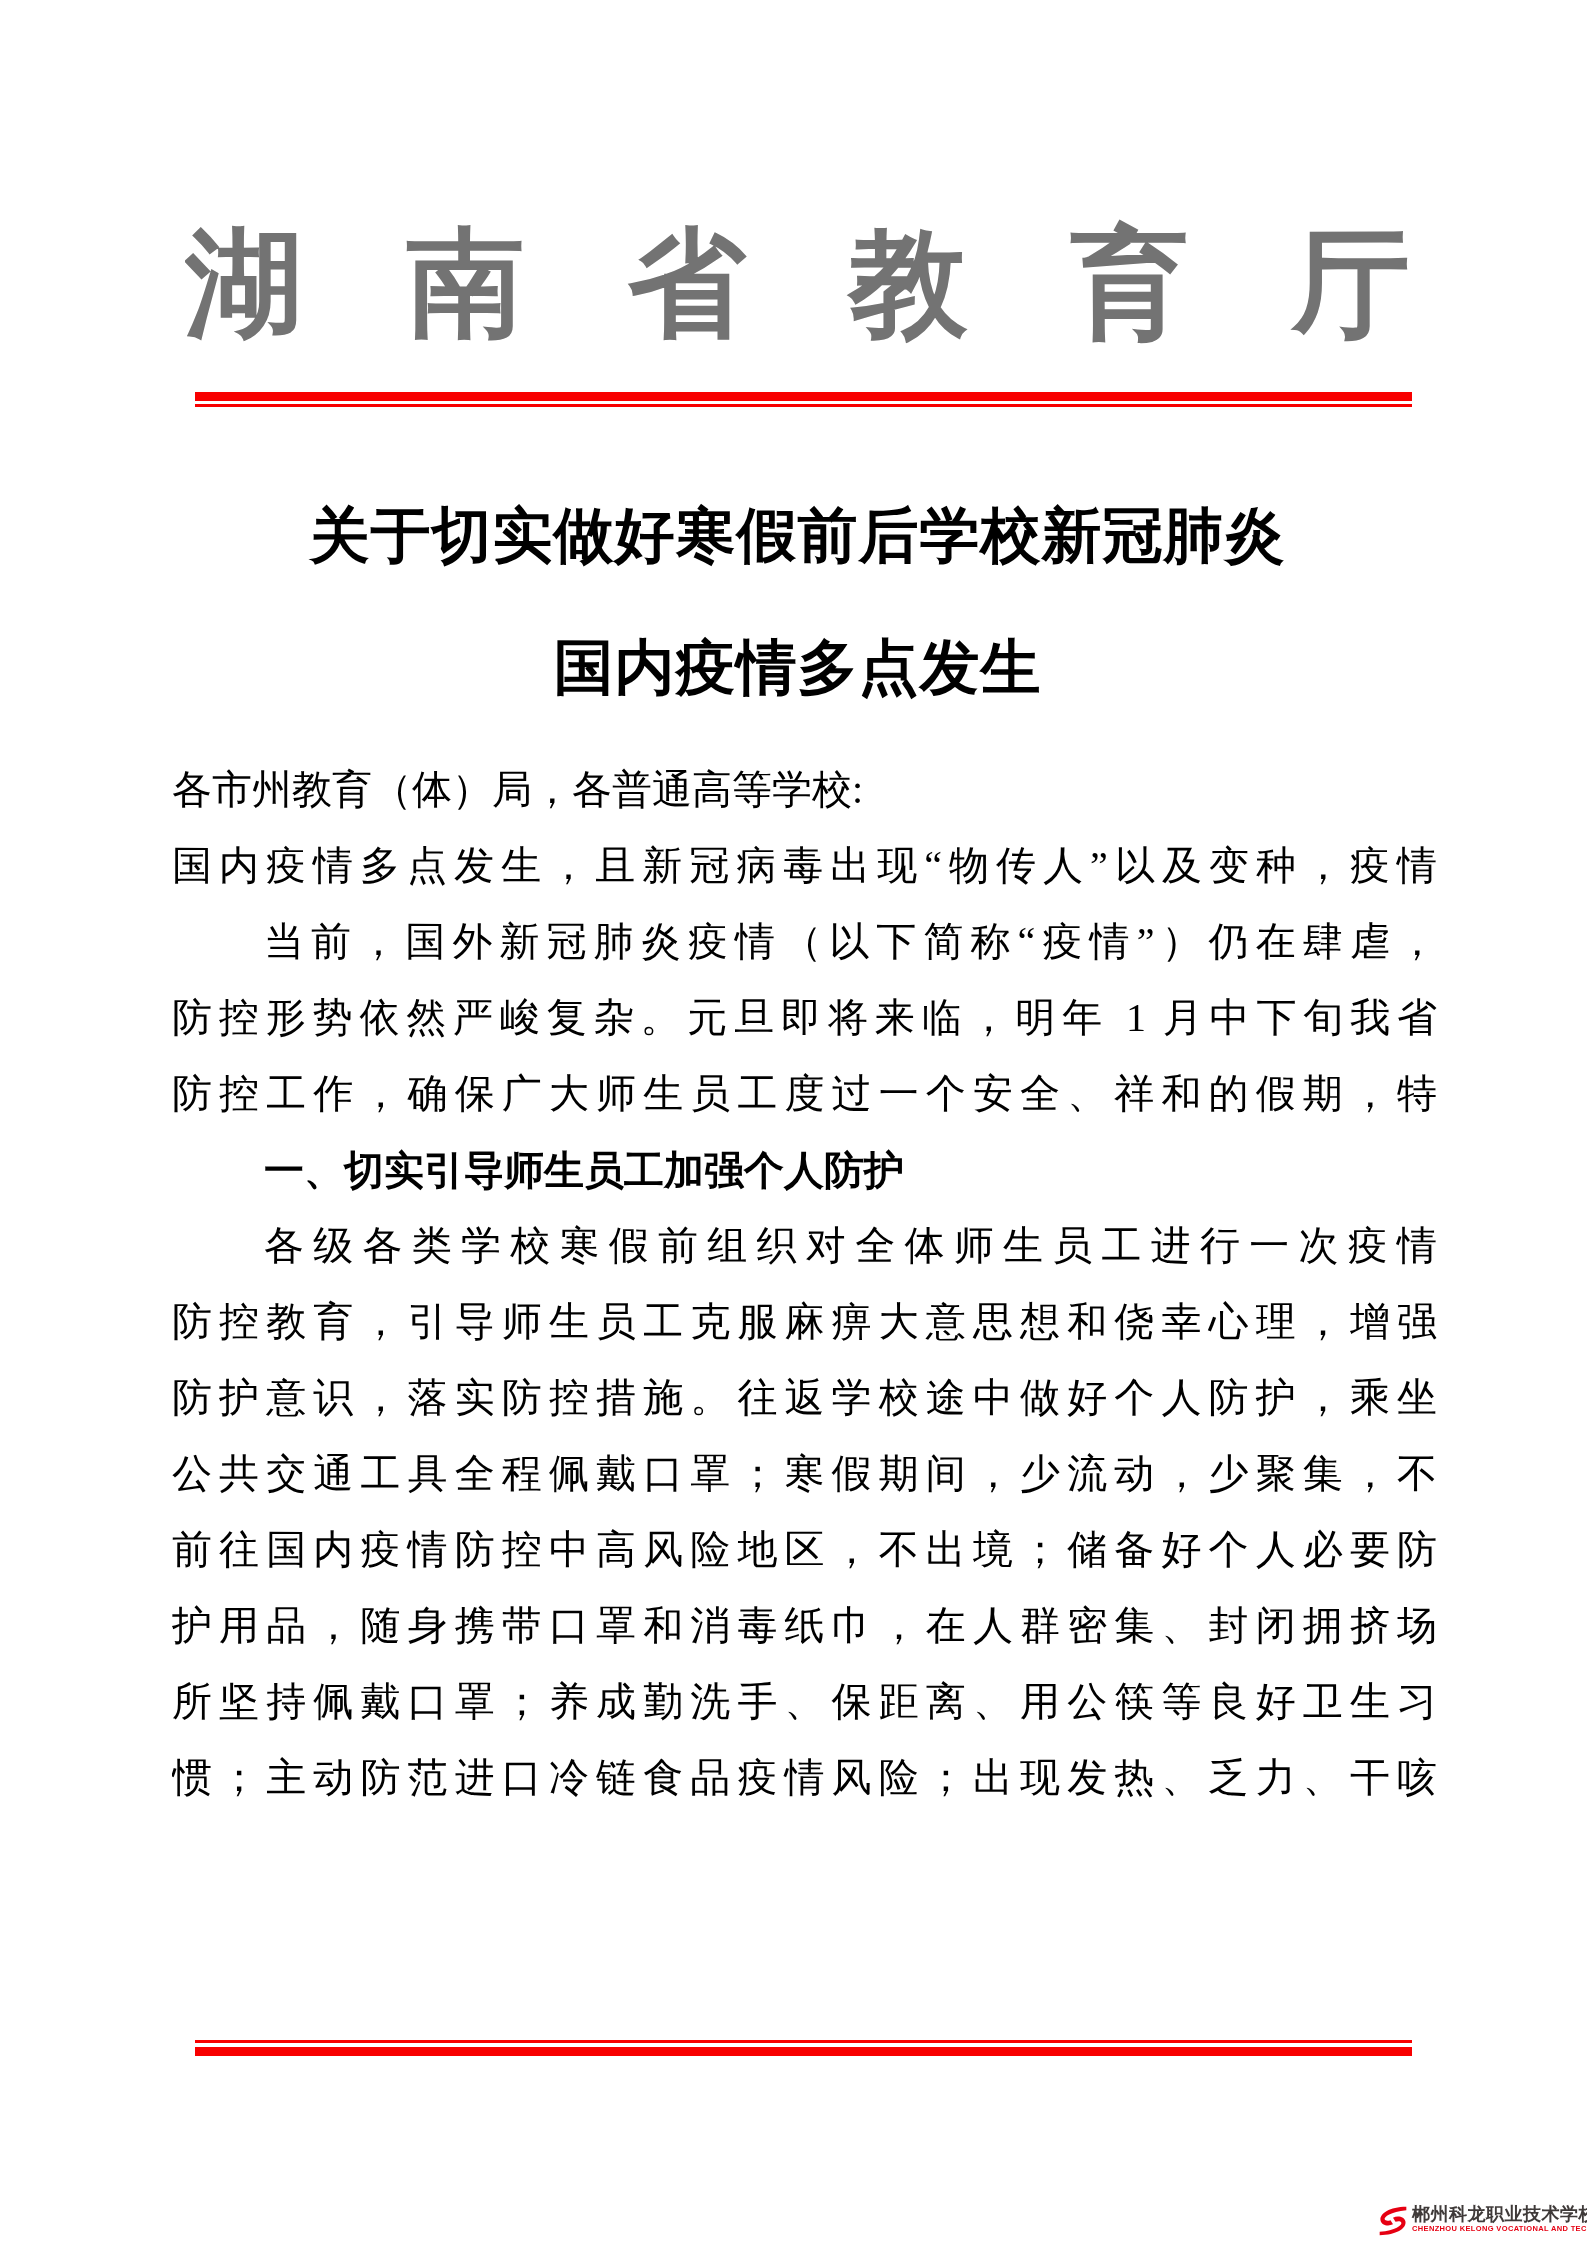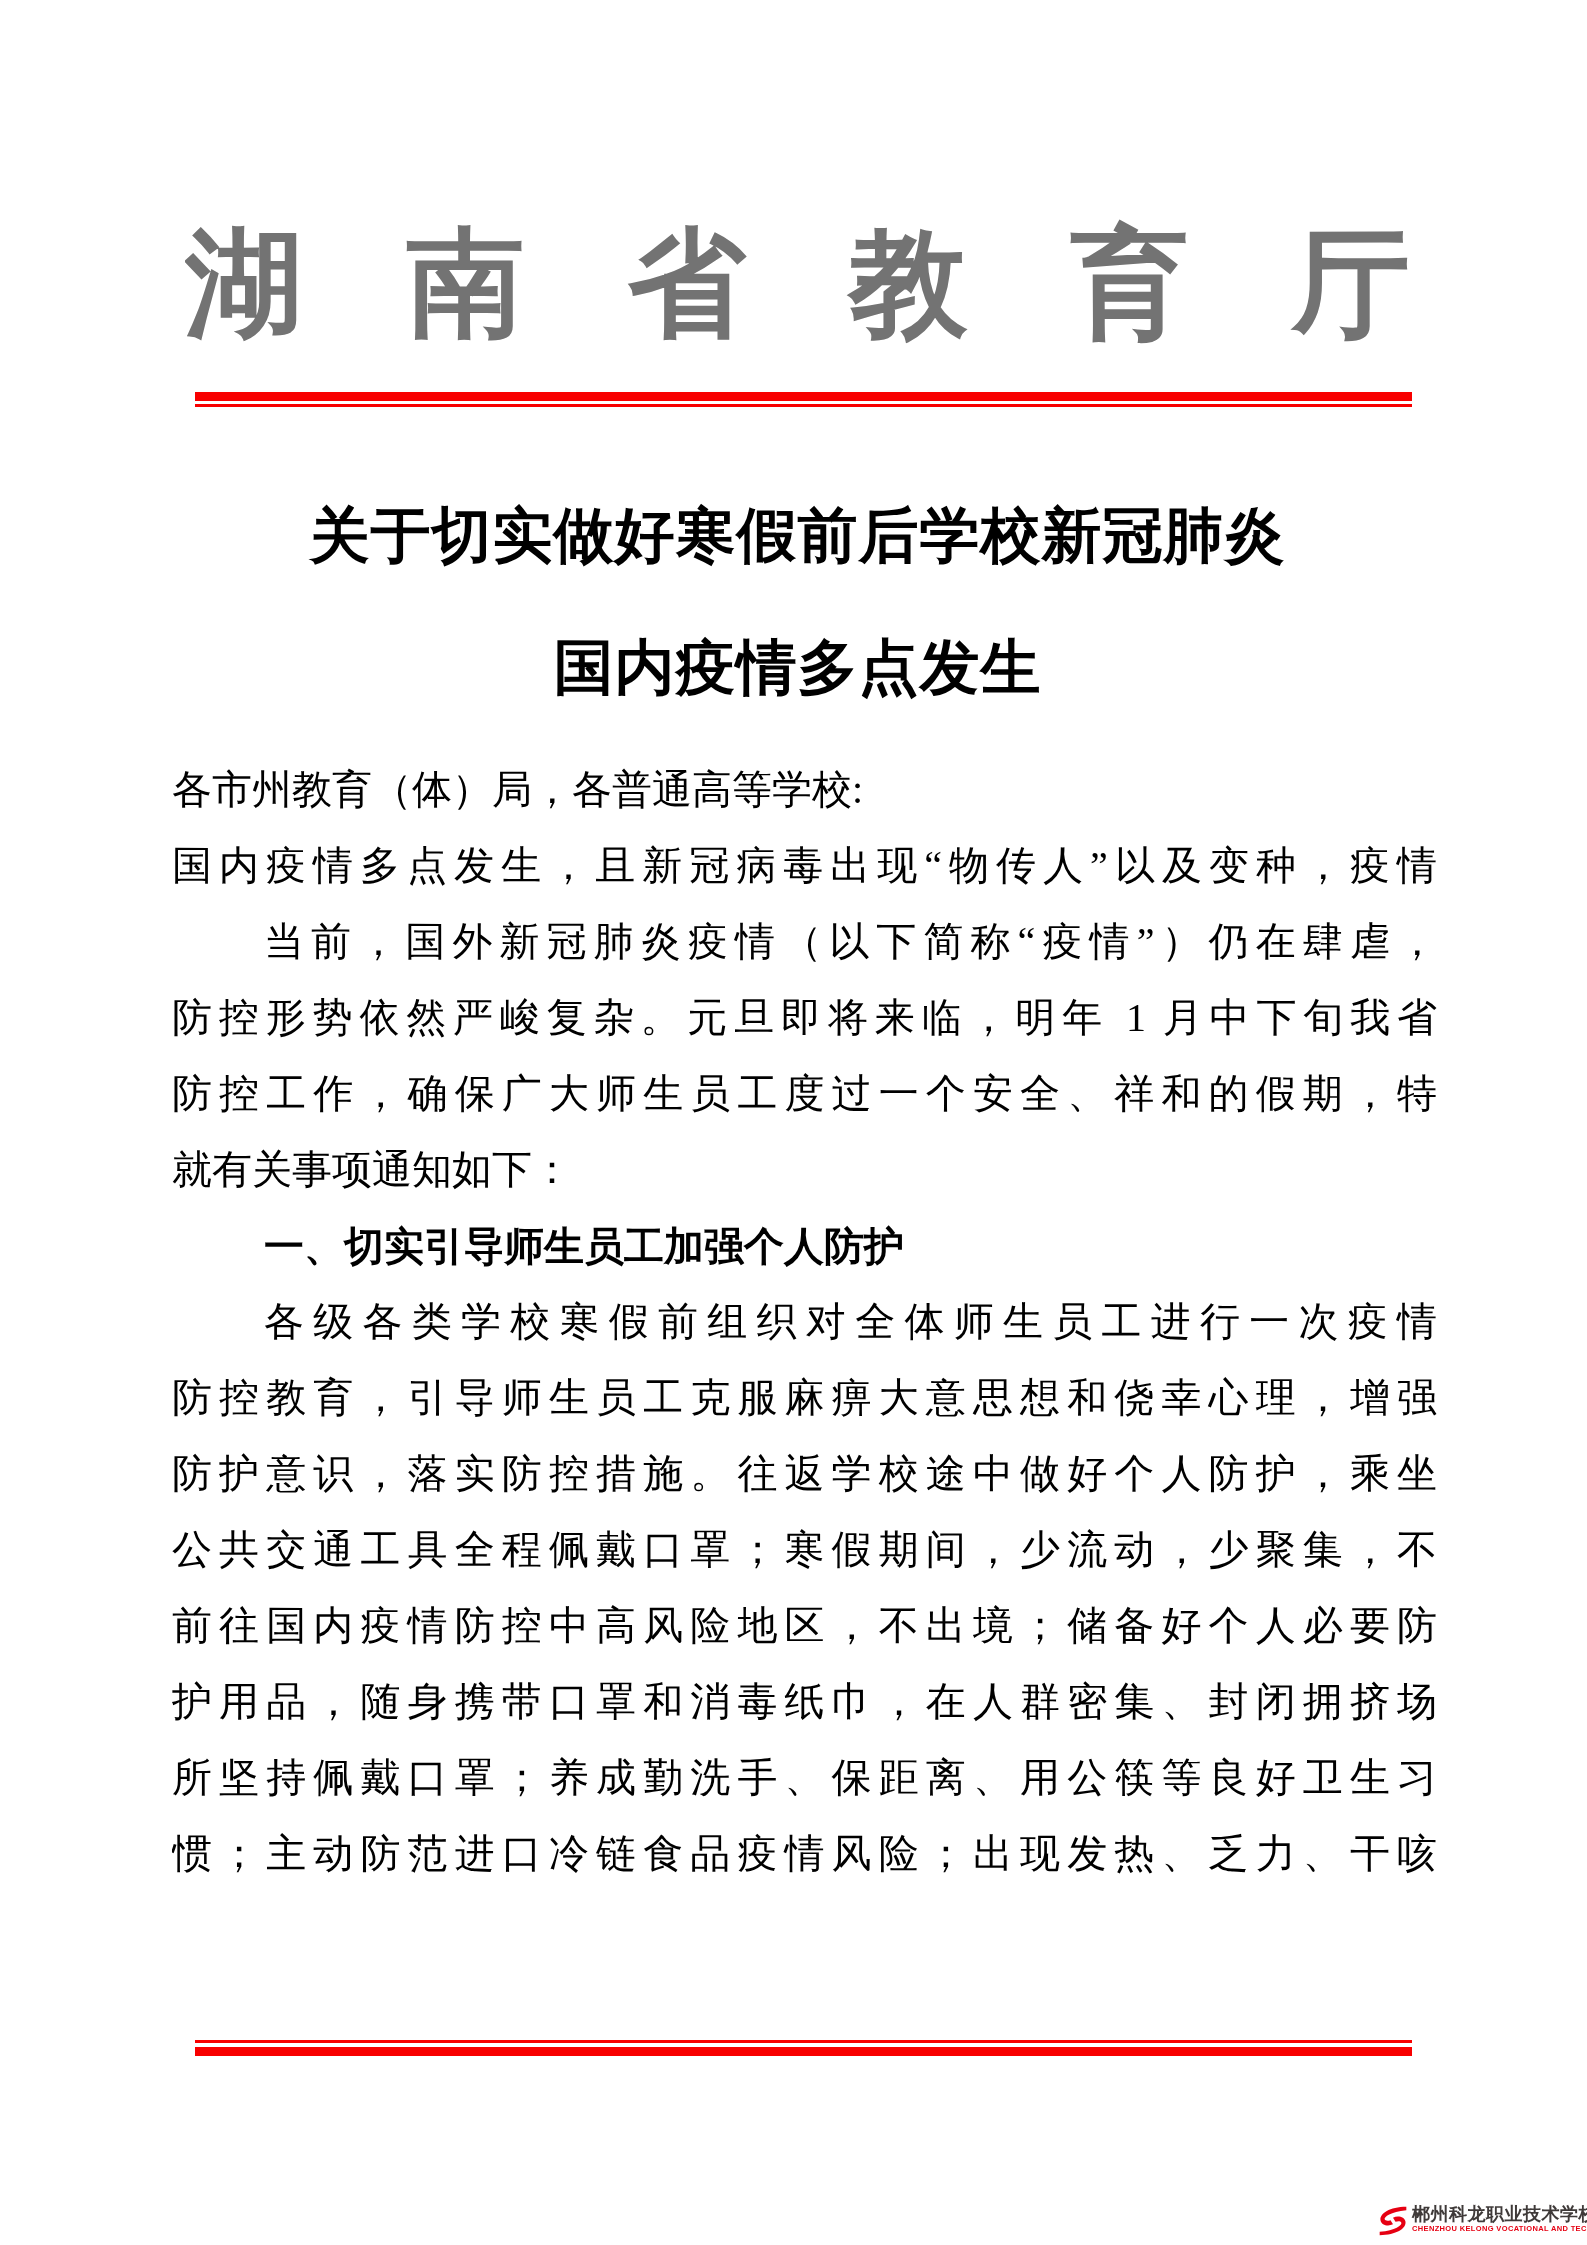--- a/index.html
+++ b/index.html
@@ -111,21 +111,20 @@
   <div>关于切实做好寒假前后学校新冠肺炎</div>
   <div>国内疫情多点发生</div>
 </div>
 
 <div class="doc-body">
   <div class="line">各市州教育（体）局，各普通高等学校:</div>
   <div class="line justify">国内疫情多点发生，且新冠病毒出现“物传人”以及变种，疫情</div>
   <div class="line indent justify">当前，国外新冠肺炎疫情（以下简称“疫情”）仍在肆虐，</div>
   <div class="line justify">防控形势依然严峻复杂。元旦即将来临，明年 1 月中下旬我省</div>
   <div class="line justify">防控工作，确保广大师生员工度过一个安全、祥和的假期，特</div>
-  <div class="line">就有关事项通知如下：</div>
   <div class="line indent heading">一、切实引导师生员工加强个人防护</div>
   <div class="line indent justify">各级各类学校寒假前组织对全体师生员工进行一次疫情</div>
   <div class="line justify">防控教育，引导师生员工克服麻痹大意思想和侥幸心理，增强</div>
   <div class="line justify">防护意识，落实防控措施。往返学校途中做好个人防护，乘坐</div>
   <div class="line justify">公共交通工具全程佩戴口罩；寒假期间，少流动，少聚集，不</div>
   <div class="line justify">前往国内疫情防控中高风险地区，不出境；储备好个人必要防</div>
   <div class="line justify">护用品，随身携带口罩和消毒纸巾，在人群密集、封闭拥挤场</div>
   <div class="line justify">所坚持佩戴口罩；养成勤洗手、保距离、用公筷等良好卫生习</div>
   <div class="line justify">惯；主动防范进口冷链食品疫情风险；出现发热、乏力、干咳</div>
 </div>

